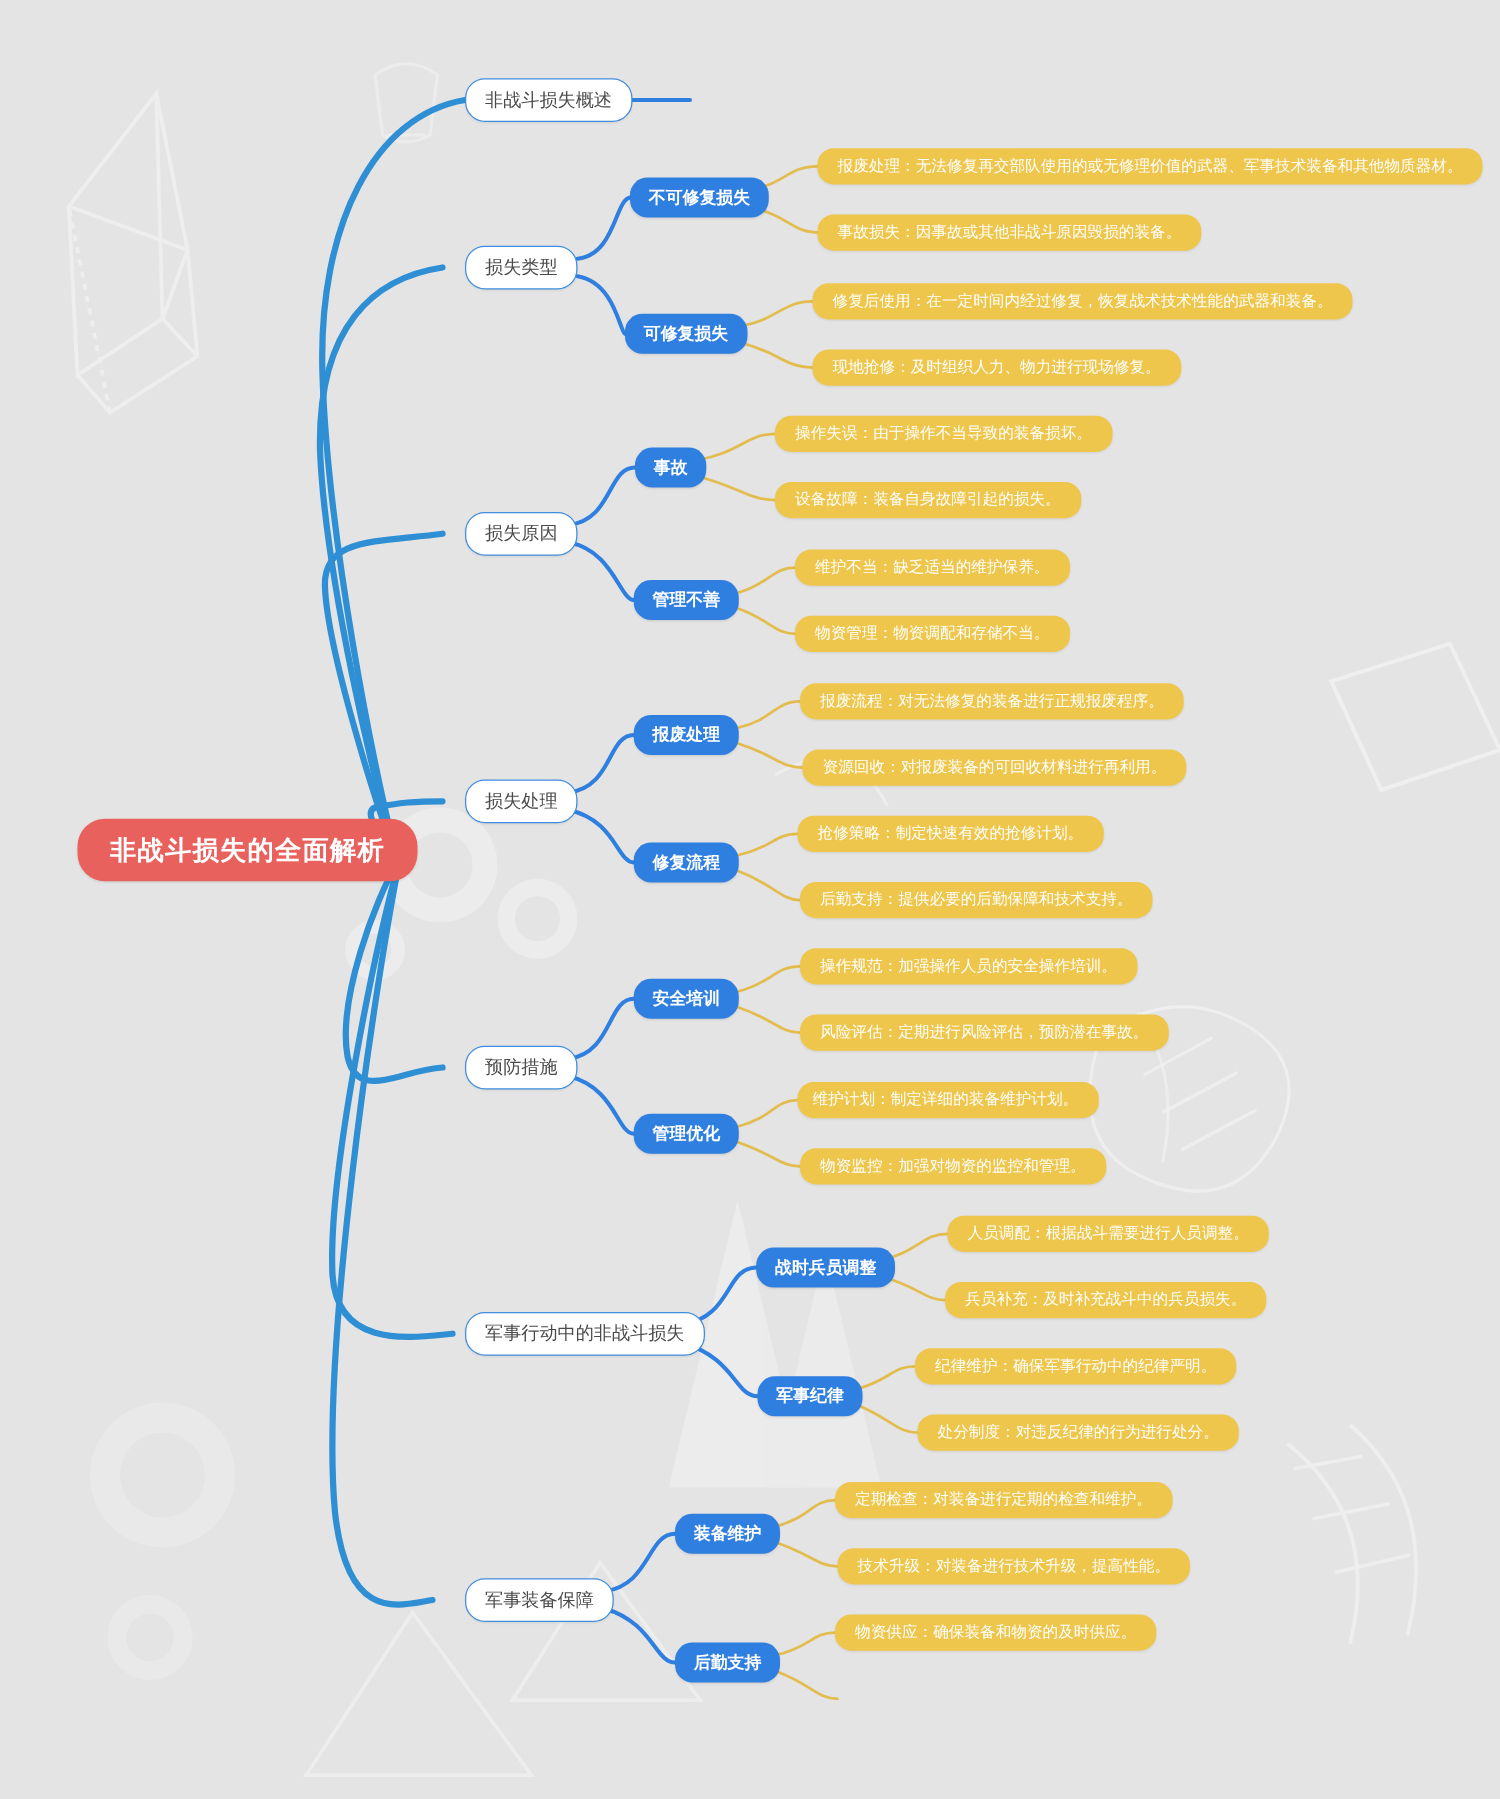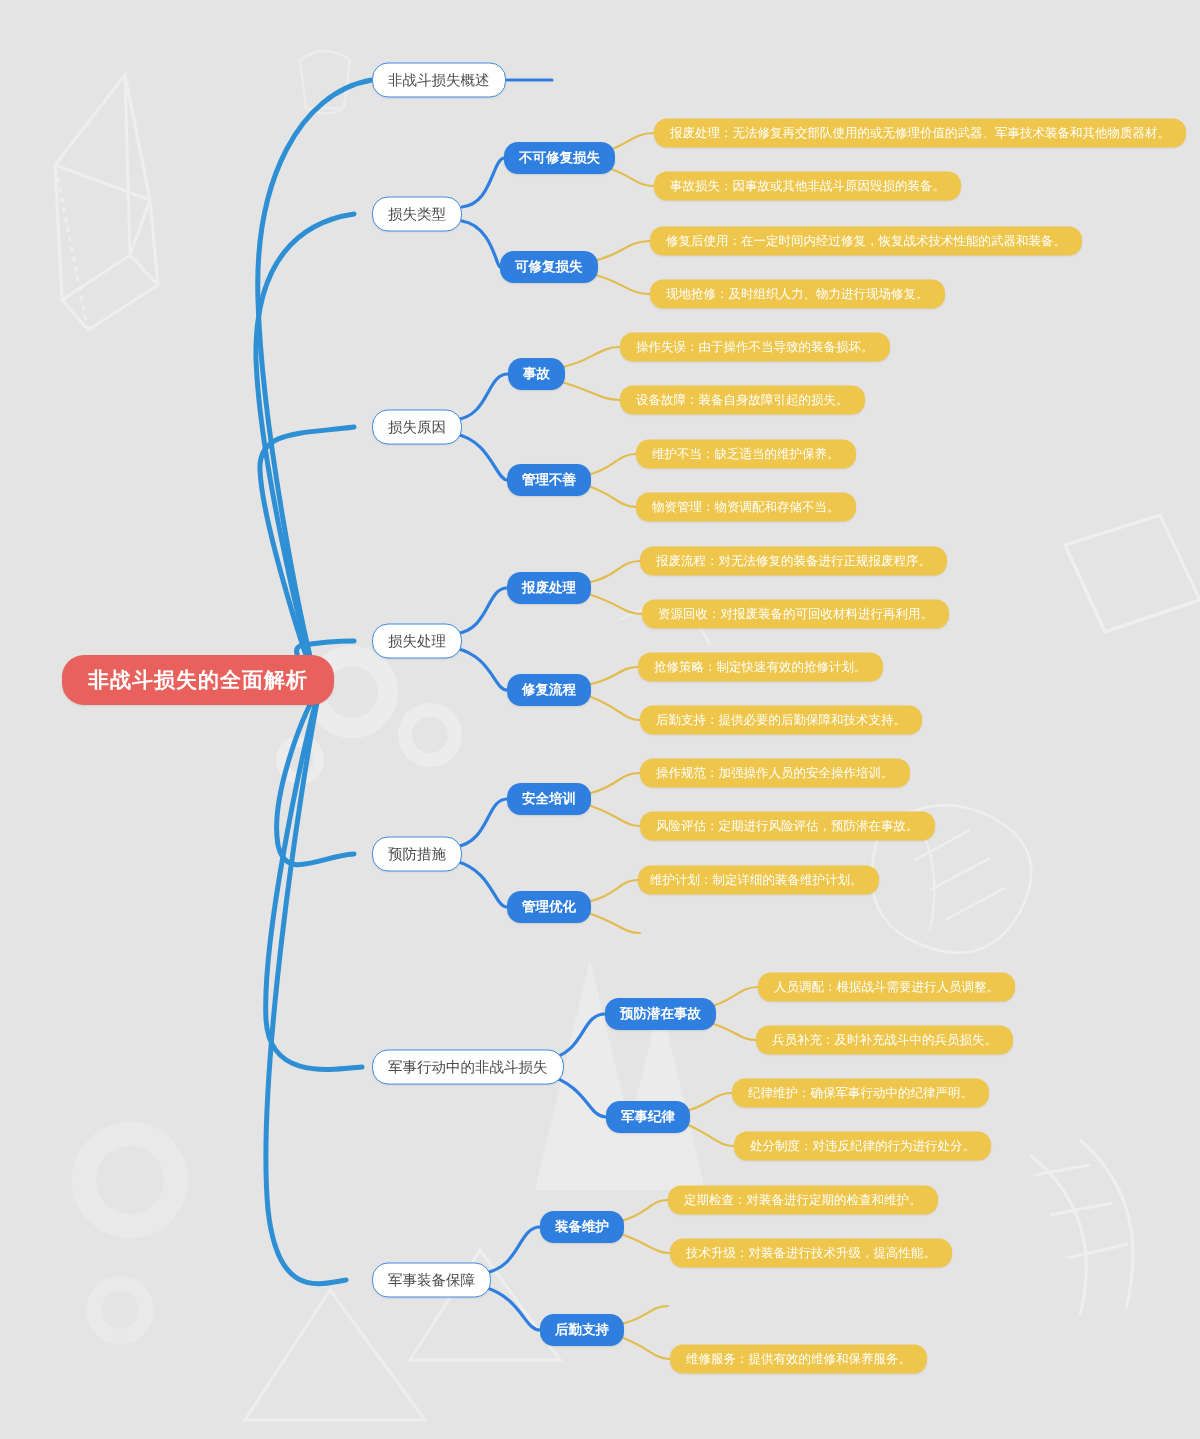--- a/index.html
+++ b/index.html
@@ -228,29 +228,30 @@
   <div class="node lvl2" style="left:507px;top:690px;">修复流程</div>
   <div class="node lvl3" style="left:638px;top:667px;">抢修策略：制定快速有效的抢修计划。</div>
   <div class="node lvl3" style="left:640px;top:720px;">后勤支持：提供必要的后勤保障和技术支持。</div>
 
   <div class="node lvl1" style="left:372px;top:854px;">预防措施</div>
   <div class="node lvl2" style="left:507px;top:799px;">安全培训</div>
   <div class="node lvl3" style="left:640px;top:773px;">操作规范：加强操作人员的安全操作培训。</div>
   <div class="node lvl3" style="left:640px;top:826px;">风险评估：定期进行风险评估，预防潜在事故。</div>
   <div class="node lvl2" style="left:507px;top:907px;">管理优化</div>
   <div class="node lvl3" style="left:638px;top:880px;padding-left:12px;">维护计划：制定详细的装备维护计划。</div>
+  <div class="node lvl3" style="left:640px;top:933px;">物资监控：加强对物资的监控和管理。</div>
 
   <div class="node lvl1" style="left:372px;top:1067px;">军事行动中的非战斗损失</div>
-  <div class="node lvl2" style="left:605px;top:1014px;">预防潜在事故</div>
+  <div class="node lvl2" style="left:605px;top:1014px;">战时兵员调整</div>
   <div class="node lvl3" style="left:758px;top:987px;">人员调配：根据战斗需要进行人员调整。</div>
   <div class="node lvl3" style="left:756px;top:1040px;">兵员补充：及时补充战斗中的兵员损失。</div>
   <div class="node lvl2" style="left:606px;top:1117px;">军事纪律</div>
   <div class="node lvl3" style="left:732px;top:1093px;">纪律维护：确保军事行动中的纪律严明。</div>
   <div class="node lvl3" style="left:734px;top:1146px;">处分制度：对违反纪律的行为进行处分。</div>
 
   <div class="node lvl1" style="left:372px;top:1280px;">军事装备保障</div>
   <div class="node lvl2" style="left:540px;top:1227px;">装备维护</div>
   <div class="node lvl3" style="left:668px;top:1200px;">定期检查：对装备进行定期的检查和维护。</div>
   <div class="node lvl3" style="left:670px;top:1253px;">技术升级：对装备进行技术升级，提高性能。</div>
   <div class="node lvl2" style="left:540px;top:1330px;">后勤支持</div>
-  <div class="node lvl3" style="left:670px;top:1359px;">维修服务：提供有效的维修和保养服务。</div>
+  <div class="node lvl3" style="left:668px;top:1306px;">物资供应：确保装备和物资的及时供应。</div>
 
 </div>
 
 </body></html>

